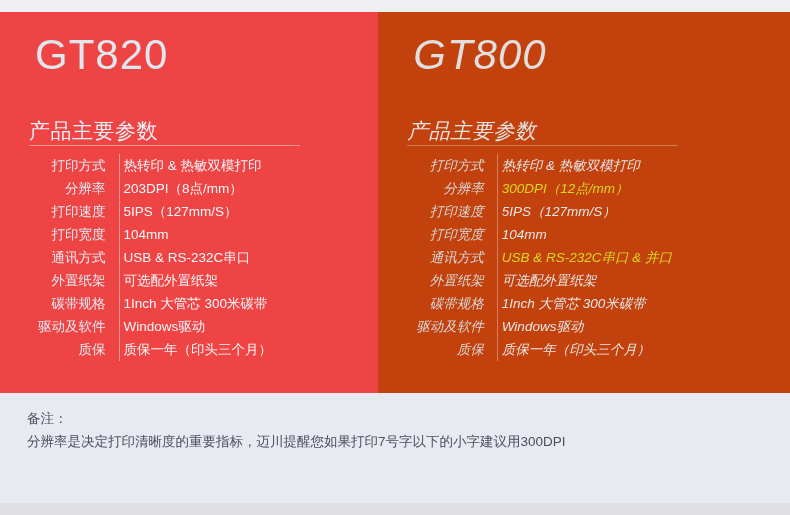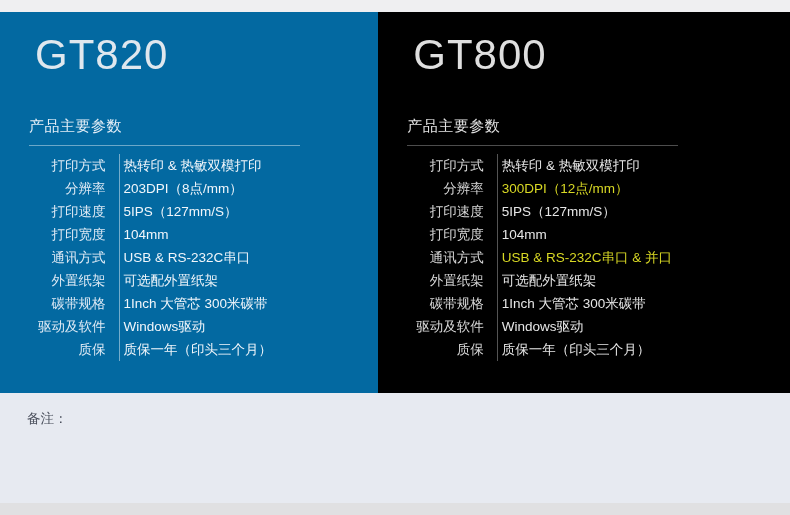--- a/index.html
+++ b/index.html
@@ -22,43 +22,43 @@
     background:#efeff1;
   }
 
   
   .panels {
     position:absolute; left:0; top:12px;
     width:790px; height:381px;
     display:flex;
   }
   .panel { position:relative; overflow:hidden; }
-  .panel-left  { width:395px; background:#0369a1; }
-  .panel-right { width:430px; background:#000000; }
+  .panel-left  { width:395px; background:#ef4444; }
+  .panel-right { width:430px; background:#c2410c;font-style:italic; }
 
   
   .watermark {
     position:absolute; inset:0;
     pointer-events:none;
     opacity:.055;
     overflow:hidden;
   }
 
   .model-title {
     position:absolute; left:35px; top:22px;
     font-size:42px; font-weight:400;
     letter-spacing:1px;
     line-height:1;
   }
   .panel-left  .model-title { color:#dfe7ee; }
   .panel-right .model-title { color:#dfdfdf; }
 
   .section-head {
     position:absolute; left:29px; top:105px;
-    font-size:15px; font-weight:400;
+    font-size:21px; font-weight:400;
     letter-spacing:.5px;
   }
   .panel-left  .section-head { color:#e4eef7; }
   .panel-right .section-head { color:#e2e2e2; }
 
   .hrule {
     position:absolute; left:29px; top:133px;
     width:271px; height:1px;
   }
   .panel-left  .hrule { background:rgba(255,255,255,.42); }
@@ -209,18 +209,19 @@
           </tbody>
       </table>
     </div>
 
   </div>
 
   <div class="notes">
 
     <div class="notes-body">
       <div>备注：</div>
+      <div>分辨率是决定打印清晰度的重要指标，迈川提醒您如果打印7号字以下的小字建议用300DPI</div>
     </div>
   </div>
 
   <div class="bottom-edge"></div>
 
 </div>
 
 </body></html>

